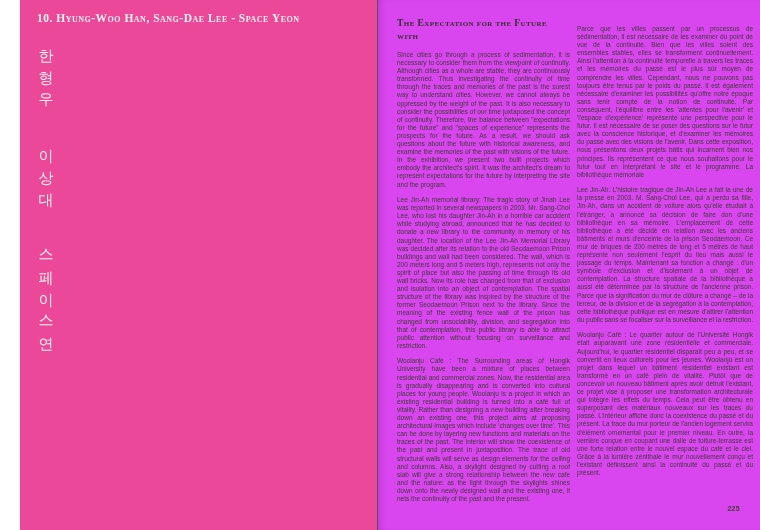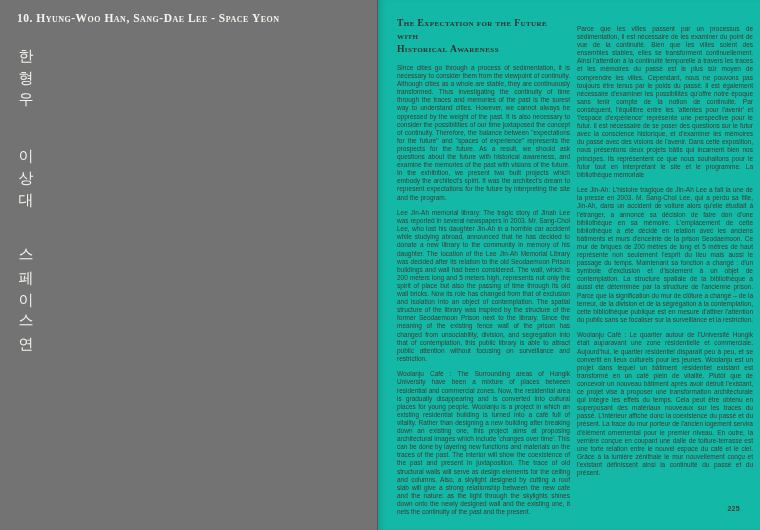--- a/index.html
+++ b/index.html
@@ -5,23 +5,24 @@
   html, body { margin: 0; padding: 0; background: #ffffff; }
   body {
     width: 760px; height: 530px; overflow: hidden;
     font-family: "Liberation Serif", serif;
   }
   .spread { display: flex; width: 760px; height: 530px; }
 
   
   .left-page {
     width: 379px; height: 100%; box-sizing: border-box;
-    background: #737373;
+    background: #ec4899;
     border-right: 1px solid #54555c;
     position: relative;
+    margin-left: 20px;
   }
   .left-title {
     position: absolute; top: 12px; left: 17px; right: 10px;
     color: #f4f3ee;
     font-size: 11.5px; font-weight: 600;
     font-variant: small-caps;
     letter-spacing: 0.5px;
     white-space: nowrap;
   }
   .korean-vertical {
@@ -34,21 +35,21 @@
     letter-spacing: 7px;
     font-family: "Liberation Serif", serif;
     font-weight: 400;
   }
   .korean-group { display: inline; }
   .korean-group + .korean-group { margin-inline-start: 11px; }
 
   
   .right-page {
     flex: 1; height: 100%; box-sizing: border-box;
-    background: #14b8a6;
+    background: #d946ef;
     position: relative;
     padding: 16px 7px 0 19px;
     display: flex; gap: 7px;
     box-shadow: inset 6px 0 8px -6px rgba(0,0,0,0.25);
   }
   .col { box-sizing: border-box; }
   .col-en { width: 173px; }
   .col-fr { width: 176px; }
   .col-header {
     margin: 0 0 9px 0;
@@ -87,21 +88,20 @@
       <span class="korean-group">이상대</span>
       <span class="korean-group">스페이스연</span>
     </div>
   </div>
 
   <div class="right-page">
 
     <div class="col col-en">
       <h2 class="col-header">
         <span class="hline">The Expectation for the Future with</span>
-        <span class="hline">Historical Awareness</span>
       </h2>
       <p class="body-para">Since cities go through a process of sedimentation, it is necessary to consider them from the viewpoint of continuity. Although cities as a whole are stable, they are continuously transformed. Thus investigating the continuity of time through the traces and memories of the past is the surest way to understand cities. However, we cannot always be oppressed by the weight of the past. It is also necessary to consider the possibilities of our time juxtaposed the concept of continuity. Therefore, the balance between "expectations for the future" and "spaces of experience" represents the prospects for the future. As a result, we should ask questions about the future with historical awareness, and examine the memories of the past with visions of the future. In the exhibition, we present two built projects which embody the architect's spirit. It was the architect's dream to represent expectations for the future by interpreting the site and the program.</p>
       <p class="body-para">Lee Jin-Ah memorial library: The tragic story of Jinah Lee was reported in several newspapers in 2003. Mr. Sang-Chol Lee, who lost his daughter Jin-Ah in a horrible car accident while studying abroad, announced that he has decided to donate a new library to the community in memory of his daughter. The location of the Lee Jin-Ah Memorial Library was decided after its relation to the old Seodaemoon Prison buildings and wall had been considered. The wall, which is 200 meters long and 5 meters high, represents not only the spirit of place but also the passing of time through its old wall bricks. Now its role has changed from that of exclusion and isolation into an object of contemplation. The spatial structure of the library was inspired by the structure of the former Seodaemoon Prison next to the library. Since the meaning of the existing fence wall of the prison has changed from unsociability, division, and segregation into that of contemplation, this public library is able to attract public attention without focusing on surveillance and restriction.</p>
       <p class="body-para">Woolanju Café : The Surrounding areas of Hongik University have been a mixture of places between residential and commercial zones. Now, the residential area is gradually disappearing and is converted into cultural places for young people. Woolanju is a project in which an existing residential building is turned into a café full of vitality. Rather than designing a new building after breaking down an existing one, this project aims at proposing architectural images which include 'changes over time'. This can be done by layering new functions and materials on the traces of the past. The interior will show the coexistence of the past and present in juxtaposition. The trace of old structural walls will serve as design elements for the ceiling and columns. Also, a skylight designed by cutting a roof slab will give a strong relationship between the new cafe and the nature: as the light through the skylights shines down onto the newly designed wall and the existing one, it nets the continuity of the past and the present.</p>
     </div>
 
     <div class="col col-fr">
       <h2 class="col-header">
       </h2>
       <p class="body-para">Parce que les villes passent par un processus de sédimentation, il est nécessaire de les examiner du point de vue de la continuité. Bien que les villes soient des ensembles stables, elles se transforment continuellement. Ainsi l'attention à la continuité temporelle à travers les traces et les mémoires du passé est le plus sûr moyen de comprendre les villes. Cependant, nous ne pouvons pas toujours être tenus par le poids du passé. Il est également nécessaire d'examiner les possibilités qu'offre notre époque sans tenir compte de la notion de continuité. Par conséquent, l'équilibre entre les 'attentes pour l'avenir' et 'l'espace d'expérience' représente une perspective pour le futur. Il est nécessaire de se poser des questions sur le futur avec la conscience historique, et d'examiner les mémoires du passé avec des visions de l'avenir. Dans cette exposition, nous présentons deux projets bâtis qui incarnent bien nos principes. Ils représentent ce que nous souhaitons pour le futur tout en interprétant le site et le programme. La bibliothèque mémoriale</p>

